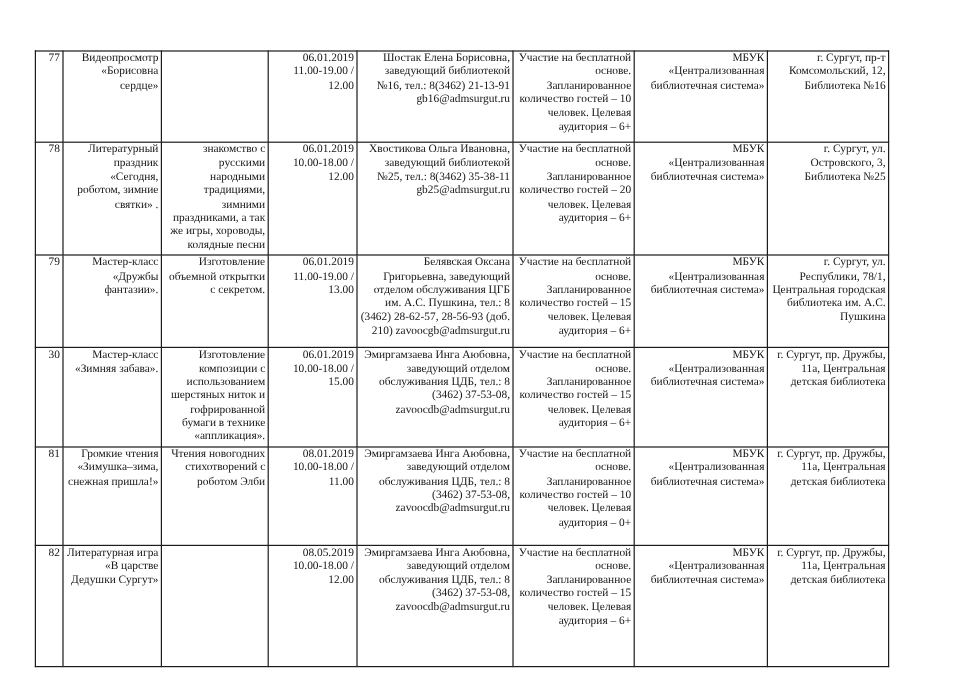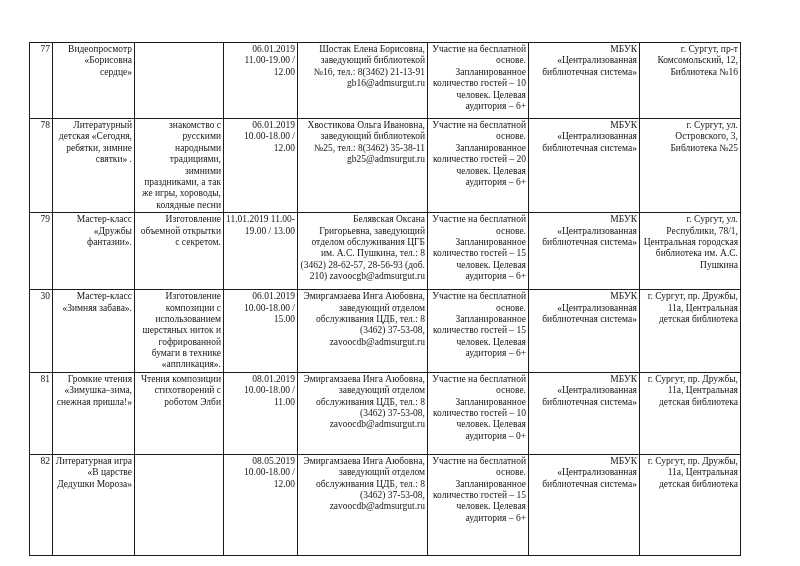--- a/index.html
+++ b/index.html
@@ -62,61 +62,61 @@
       <td class="c-title">Видеопросмотр «Борисовна сердце»</td>
       <td class="c-description"></td>
       <td class="c-datetime">06.01.2019 11.00-19.00 / 12.00</td>
       <td class="c-contact">Шостак Елена Борисовна, заведующий библиотекой №16, тел.: 8(3462) 21-13-91 gb16@admsurgut.ru</td>
       <td class="c-participation">Участие на бесплатной основе. Запланированное количество гостей – 10 человек. Целевая аудитория – 6+</td>
       <td class="c-organizer">МБУК «Централизованная библиотечная система»</td>
       <td class="c-location">г. Сургут, пр-т Комсомольский, 12, Библиотека №16</td>
     </tr>
     <tr class="r1">
       <td class="c-num">78</td>
-      <td class="c-title">Литературный детская «Сегодня, ребятки, зимние святки» .</td>
+      <td class="c-title">Литературный праздник «Сегодня, роботом, зимние святки» .</td>
       <td class="c-description">знакомство с русскими народными традициями, зимними праздниками, а так же игры, хороводы, колядные песни</td>
       <td class="c-datetime">06.01.2019 10.00-18.00 / 12.00</td>
       <td class="c-contact">Хвостикова Ольга Ивановна, заведующий библиотекой №25, тел.: 8(3462) 35-38-11 gb25@admsurgut.ru</td>
       <td class="c-participation">Участие на бесплатной основе. Запланированное количество гостей – 20 человек. Целевая аудитория – 6+</td>
       <td class="c-organizer">МБУК «Централизованная библиотечная система»</td>
       <td class="c-location">г. Сургут, ул. Островского, 3, Библиотека №25</td>
     </tr>
     <tr class="r2">
       <td class="c-num">79</td>
       <td class="c-title">Мастер-класс «Дружбы фантазии».</td>
       <td class="c-description">Изготовление объемной открытки с секретом.</td>
-      <td class="c-datetime">11.01.2019 11.00-19.00 / 13.00</td>
+      <td class="c-datetime">06.01.2019 11.00-19.00 / 13.00</td>
       <td class="c-contact">Белявская Оксана Григорьевна, заведующий отделом обслуживания ЦГБ им. А.С. Пушкина, тел.: 8 (3462) 28-62-57, 28-56-93 (доб. 210) zavoocgb@admsurgut.ru</td>
       <td class="c-participation">Участие на бесплатной основе. Запланированное количество гостей – 15 человек. Целевая аудитория – 6+</td>
       <td class="c-organizer">МБУК «Централизованная библиотечная система»</td>
       <td class="c-location">г. Сургут, ул. Республики, 78/1, Центральная городская библиотека им. А.С. Пушкина</td>
     </tr>
     <tr class="r3">
       <td class="c-num">30</td>
       <td class="c-title">Мастер-класс «Зимняя забава».</td>
       <td class="c-description">Изготовление композиции с использованием шерстяных ниток и гофрированной бумаги в технике «аппликация».</td>
       <td class="c-datetime">06.01.2019 10.00-18.00 / 15.00</td>
       <td class="c-contact">Эмиргамзаева Инга Аюбовна, заведующий отделом обслуживания ЦДБ, тел.: 8 (3462) 37-53-08, zavoocdb@admsurgut.ru</td>
       <td class="c-participation">Участие на бесплатной основе. Запланированное количество гостей – 15 человек. Целевая аудитория – 6+</td>
       <td class="c-organizer">МБУК «Централизованная библиотечная система»</td>
       <td class="c-location">г. Сургут, пр. Дружбы, 11а, Центральная детская библиотека</td>
     </tr>
     <tr class="r4">
       <td class="c-num">81</td>
       <td class="c-title">Громкие чтения «Зимушка–зима, снежная пришла!»</td>
-      <td class="c-description">Чтения композиции стихотворений с роботом Элби</td>
+      <td class="c-description">Чтения новогодних стихотворений с роботом Элби</td>
       <td class="c-datetime">08.01.2019 10.00-18.00 / 11.00</td>
       <td class="c-contact">Эмиргамзаева Инга Аюбовна, заведующий отделом обслуживания ЦДБ, тел.: 8 (3462) 37-53-08, zavoocdb@admsurgut.ru</td>
       <td class="c-participation">Участие на бесплатной основе. Запланированное количество гостей – 10 человек. Целевая аудитория – 0+</td>
       <td class="c-organizer">МБУК «Централизованная библиотечная система»</td>
       <td class="c-location">г. Сургут, пр. Дружбы, 11а, Центральная детская библиотека</td>
     </tr>
     <tr class="r5">
       <td class="c-num">82</td>
-      <td class="c-title">Литературная игра «В царстве Дедушки Мороза»</td>
+      <td class="c-title">Литературная игра «В царстве Дедушки Сургут»</td>
       <td class="c-description"></td>
       <td class="c-datetime">08.05.2019 10.00-18.00 / 12.00</td>
       <td class="c-contact">Эмиргамзаева Инга Аюбовна, заведующий отделом обслуживания ЦДБ, тел.: 8 (3462) 37-53-08, zavoocdb@admsurgut.ru</td>
       <td class="c-participation">Участие на бесплатной основе. Запланированное количество гостей – 15 человек. Целевая аудитория – 6+</td>
       <td class="c-organizer">МБУК «Централизованная библиотечная система»</td>
       <td class="c-location">г. Сургут, пр. Дружбы, 11а, Центральная детская библиотека</td>
     </tr>
   </tbody>
 </table>
 

